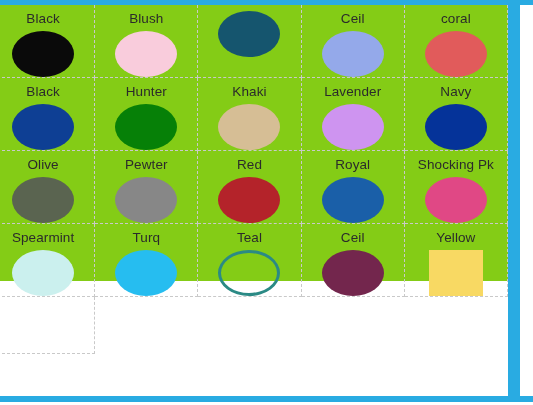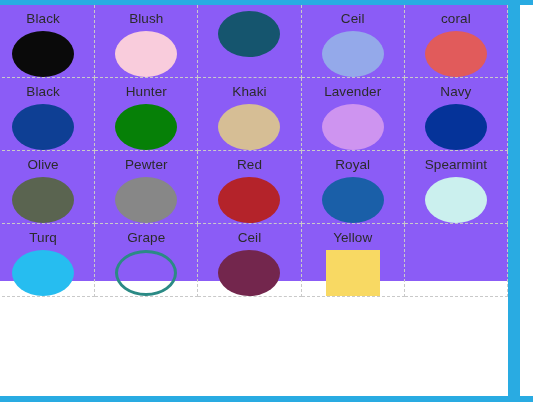--- a/index.html
+++ b/index.html
@@ -44,21 +44,21 @@
     height: 402px;
   }
 
   
   .chart-card {
     position: absolute;
     left: 0;
     top: 5px;
     width: 508px;
     height: 276px;
-    background: #8b5cf6;
+    background: #84cc16;
     box-sizing: border-box;
   }
 
   .swatch-grid {
     display: grid;
     grid-template-columns: repeat(5, 1fr);
     grid-template-rows: repeat(5, 1fr);
     width: 100%;
     height: 100%;
     box-sizing: border-box;
@@ -214,33 +214,39 @@
             <div class="swatch-shape ellipse" style="background: rgb(180, 35, 42);"></div>
           </div>
         </div>
         <div class="swatch-cell">
           <div class="swatch-label">Royal</div>
           <div class="swatch-shape-wrap">
             <div class="swatch-shape ellipse" style="background: rgb(26, 95, 168);"></div>
           </div>
         </div>
         <div class="swatch-cell">
+          <div class="swatch-label">Shocking Pk</div>
+          <div class="swatch-shape-wrap">
+            <div class="swatch-shape ellipse" style="background: rgb(224, 72, 133);"></div>
+          </div>
+        </div>
+        <div class="swatch-cell">
           <div class="swatch-label">Spearmint</div>
           <div class="swatch-shape-wrap">
             <div class="swatch-shape ellipse" style="background: rgb(203, 240, 238);"></div>
           </div>
         </div>
         <div class="swatch-cell row-last">
           <div class="swatch-label">Turq</div>
           <div class="swatch-shape-wrap">
             <div class="swatch-shape ellipse" style="background: rgb(38, 189, 240);"></div>
           </div>
         </div>
         <div class="swatch-cell row-last">
-          <div class="swatch-label">Grape</div>
+          <div class="swatch-label">Teal</div>
           <div class="swatch-shape-wrap">
             <div class="swatch-shape outline" style="background: rgb(255, 255, 255); border-color: rgb(43, 138, 133);"></div>
           </div>
         </div>
         <div class="swatch-cell row-last">
           <div class="swatch-label">Ceil</div>
           <div class="swatch-shape-wrap">
             <div class="swatch-shape ellipse" style="background: rgb(115, 38, 77);"></div>
           </div>
         </div>

